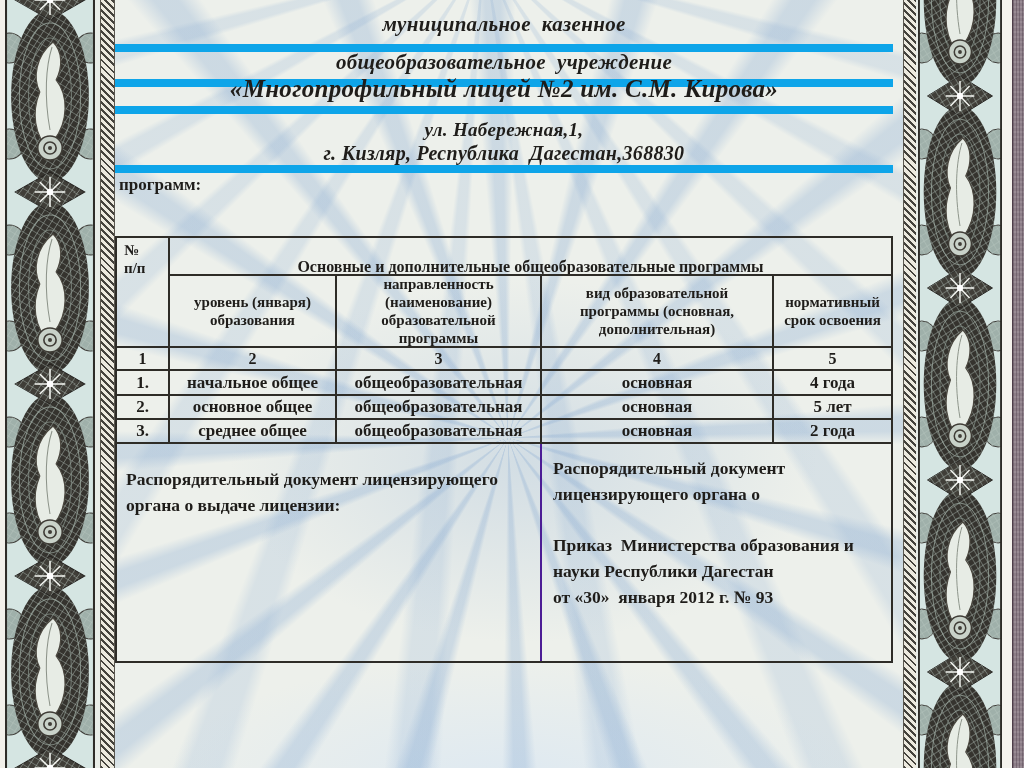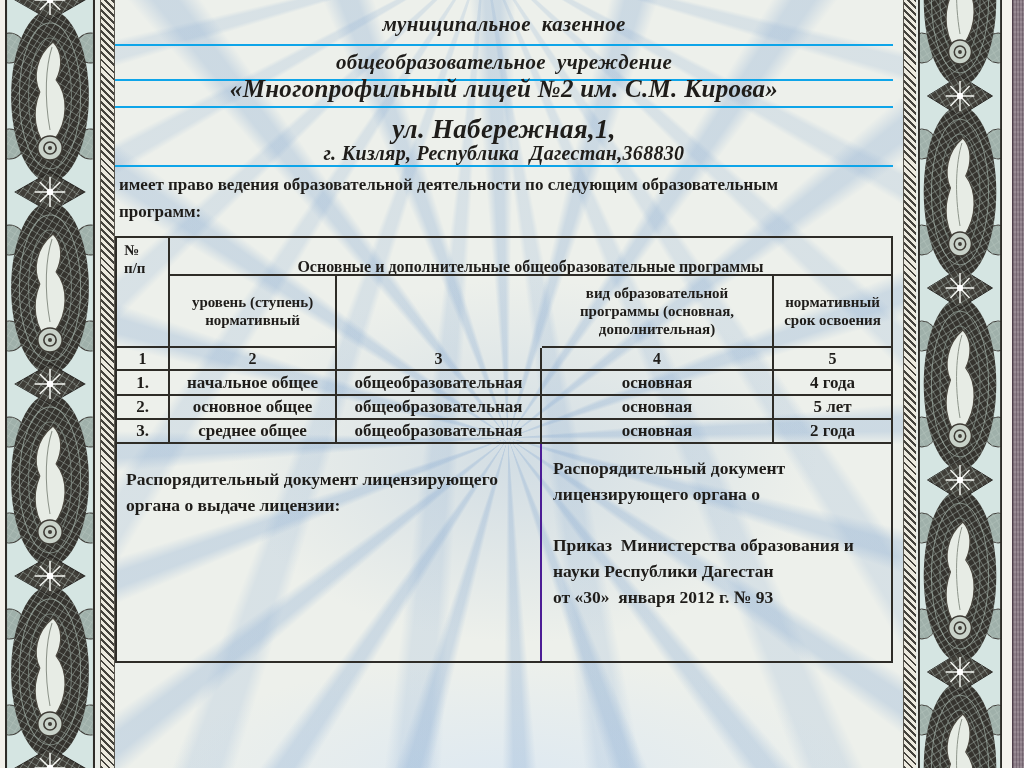--- a/index.html
+++ b/index.html
@@ -33,25 +33,25 @@
                          repeating-linear-gradient(0deg, rgba(255,255,255,.10) 0 2px, rgba(0,0,0,0) 2px 5px);}
   .edge-white-left{position:absolute;top:0;bottom:0;left:0;width:5px;background:#f2f0ea;}
   .gap-left{position:absolute;top:0;bottom:0;left:95px;width:5px;background:#e9ede8;}
   .gap-right{position:absolute;top:0;bottom:0;left:916px;width:2px;background:#e9ede8;}
 
   
   .content{position:absolute;left:115px;top:0;width:778px;height:768px;}
   .pre{white-space:pre-wrap;}
   .hl{position:absolute;left:0;width:100%;text-align:center;font-weight:bold;font-style:italic;
       letter-spacing:.3px;}
-  .rule{border-bottom:2px solid #0ea5e9;}
+  .rule{border-bottom:8px solid #0ea5e9;}
   .hl1{top:4px;height:40px;line-height:40px;font-size:21px;}
   .hl2{top:46px;height:33px;line-height:33px;font-size:21px;}
   .hl3{top:72px;height:34px;line-height:34px;font-size:25px;}
-  .hl4{top:117px;height:25px;line-height:25px;font-size:27px;}
+  .hl4{top:117px;height:25px;line-height:25px;font-size:19px;}
   .hl5{top:142px;height:23px;line-height:23px;font-size:20px;}
   .intro{position:absolute;left:4px;top:171px;width:770px;font-weight:bold;font-size:17px;line-height:27px;}
 
   
   .tbl{position:absolute;left:0;top:236px;width:778px;height:427px;box-sizing:border-box;
        border:2px solid #2e2c27;display:grid;
        grid-template-columns:53px 167px 205px 232px auto;
        grid-template-rows:38px 72px 23px 25px 24px 24px auto;}
   .cell{box-sizing:border-box;border-right:2px solid #2e2c27;border-bottom:2px solid #2e2c27;
         display:flex;align-items:center;justify-content:center;text-align:center;
@@ -171,33 +171,33 @@
 
   <div class="content">
 
     <div class="hl hl1 rule pre">муниципальное  казенное</div>
     <div class="hl hl2 rule pre">общеобразовательное  учреждение</div>
     <div class="hl hl3 rule">«Многопрофильный лицей №2 им. С.М. Кирова»</div>
     <div class="hl hl4">ул. Набережная,1,</div>
     <div class="hl hl5 rule pre">г. Кизляр, Республика  Дагестан,368830</div>
 
     <div class="intro">
-      <span class="ln">имеет право ведения образовательной деятельности по следующим образовательным</span>
       <span class="ln">программ:</span>
     </div>
 
     <div class="tbl">
 
       <div class="cell corner">
         <span class="ln">№</span>
         <span class="ln">п/п</span>
       </div>
       <div class="cell group nr">Основные и дополнительные общеобразовательные программы</div>
 
-      <div class="cell colh" style="grid-column:2">уровень (ступень) нормативный</div>
+      <div class="cell colh" style="grid-column:2">уровень (января) образования</div>
+      <div class="cell colh" style="grid-column:3">направленность (наименование) образовательной программы</div>
       <div class="cell colh" style="grid-column:4">вид образовательной программы (основная, дополнительная)</div>
       <div class="cell colh nr" style="grid-column:5">нормативный срок освоения</div>
 
       <div class="cell numr" style="grid-column:1">1</div>
       <div class="cell numr" style="grid-column:2">2</div>
       <div class="cell numr" style="grid-column:3">3</div>
       <div class="cell numr" style="grid-column:4">4</div>
       <div class="cell numr nr" style="grid-column:5">5</div>
 
       <div class="cell dcell" style="grid-row:4;grid-column:1">1.</div>

